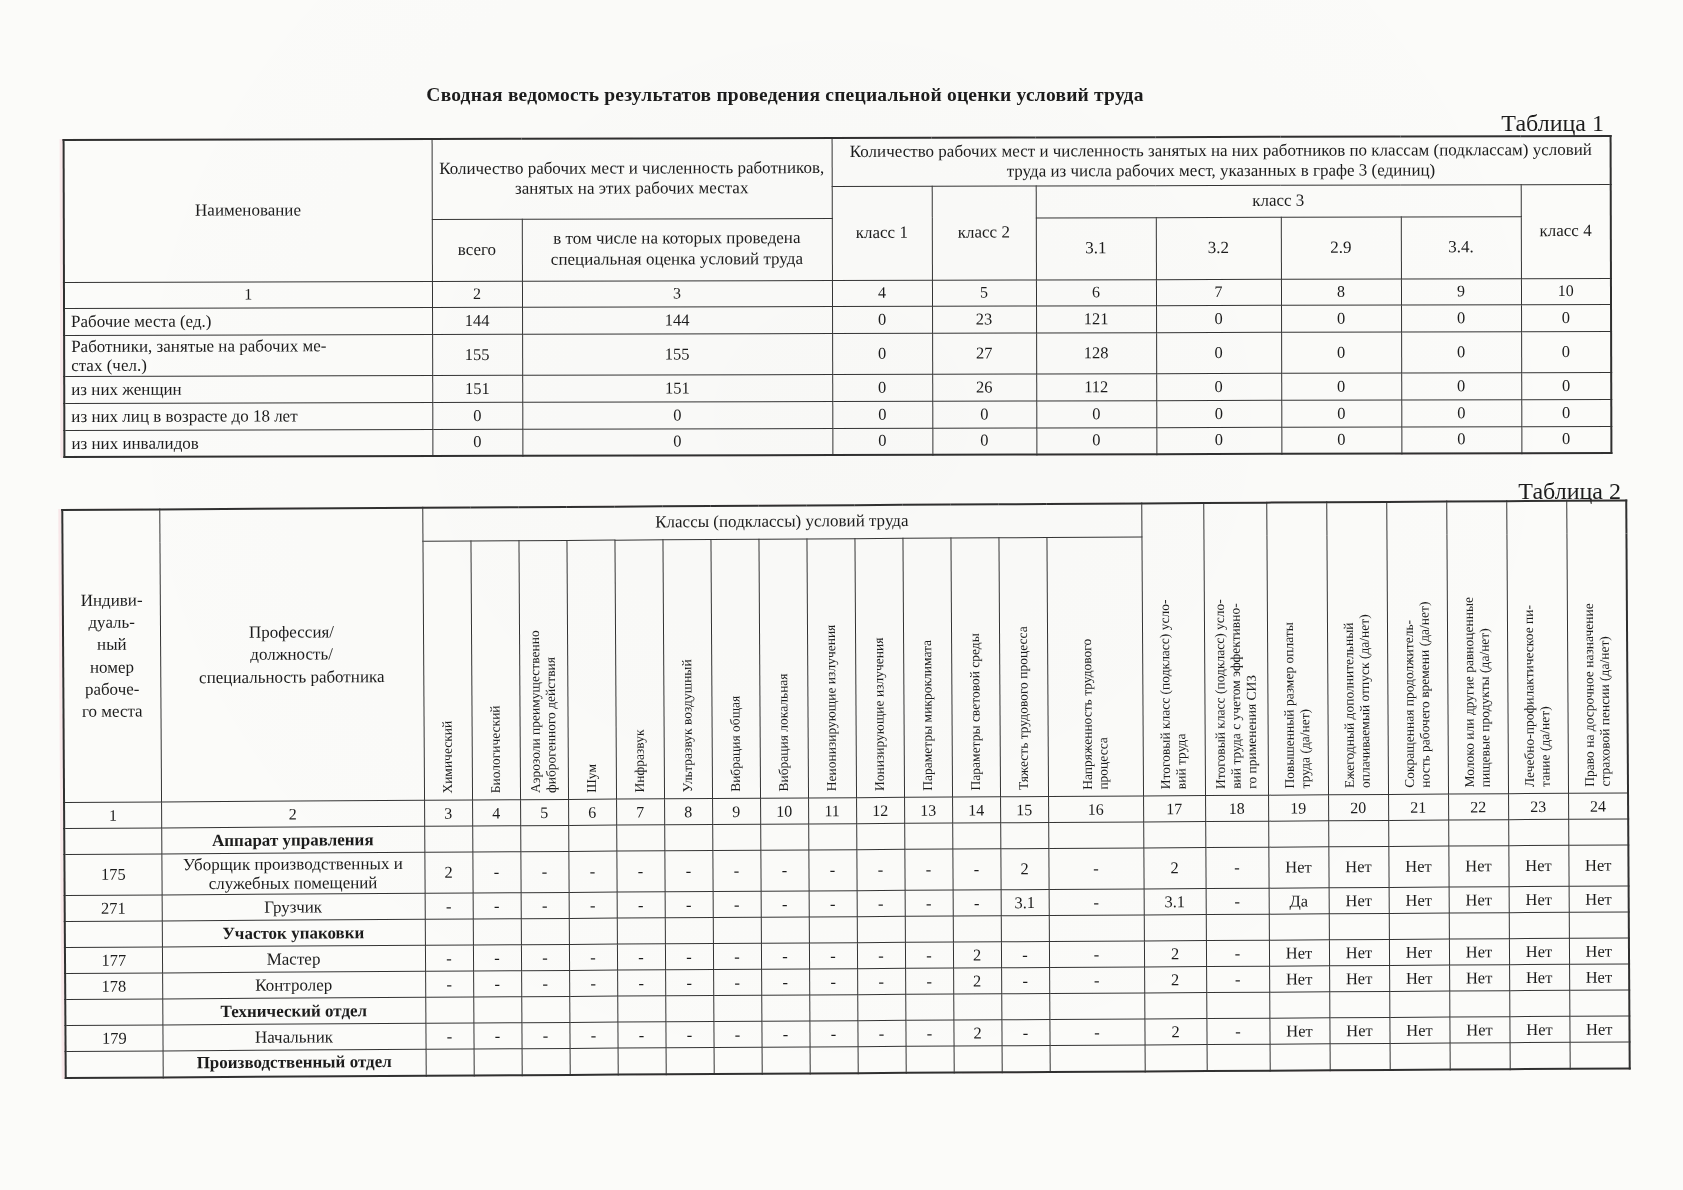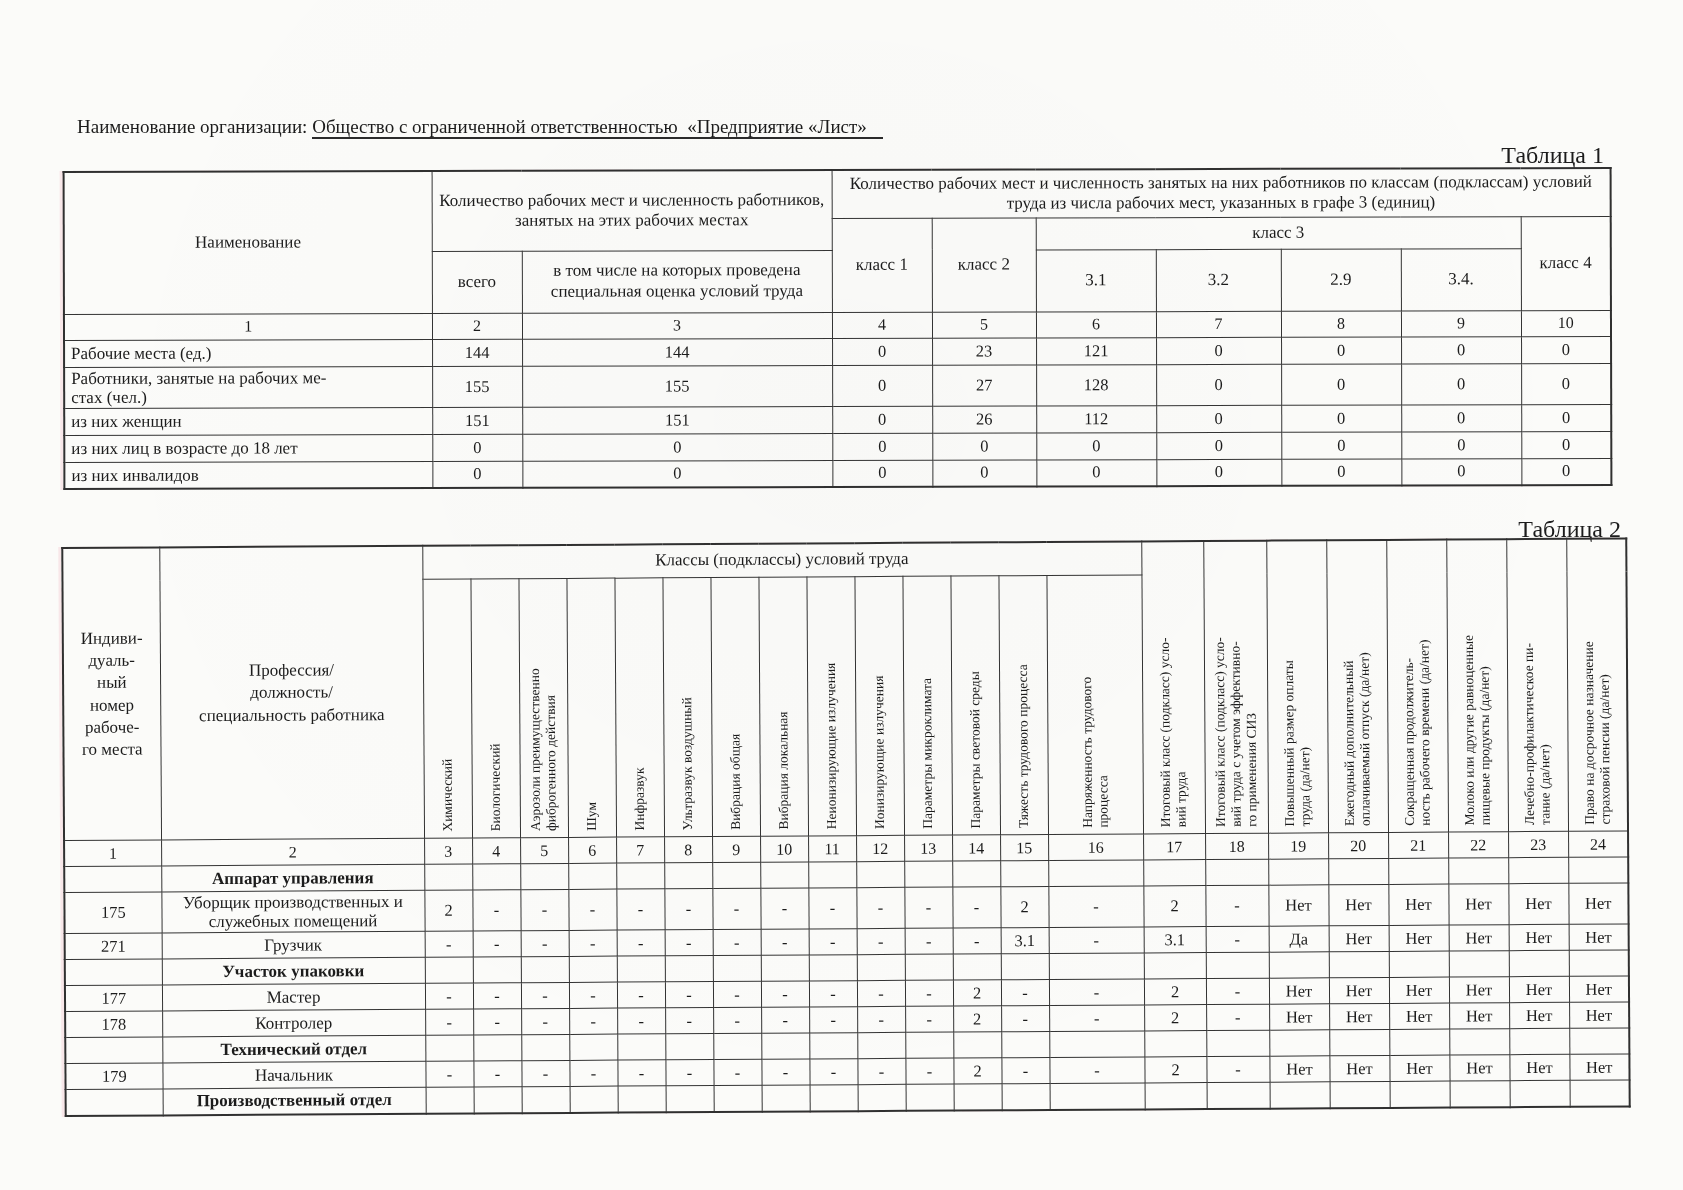--- a/index.html
+++ b/index.html
@@ -27,21 +27,21 @@
     letter-spacing: 0.2px;
   }
   .org-line { margin: 32px 0 0 14px; font-size: 19px; }
   .org-value {
     border-bottom: 2px solid #2b2b2b;
     padding-right: 16px;
     white-space: pre-wrap;
   }
   .t-caption { text-align: right; font-size: 24px; line-height: 1.1; }
   .cap1 { width: 1547px; margin: 4px 0 3px 0; padding-right: 6px; }
-  .cap2 { width: 1564px; margin: 26px 0 4px 0; padding-right: 6px; }
+  .cap2 { width: 1564px; margin: 20px 0 4px 0; padding-right: 6px; }
 
   table {
     border-collapse: collapse;
     table-layout: fixed;
     border: 2.5px solid #303030;
     box-shadow: -3px 0 0 rgba(225,60,95,0.10);
   }
   td {
     border: 1.5px solid #343434;
     padding: 1px 3px;
@@ -87,25 +87,22 @@
   .prof {
     text-align: center; vertical-align: middle; font-size: 17px;
     white-space: pre-line; line-height: 1.12;
   }
 </style>
 </head>
 <body>
 
 <div class="page">
 
-
-  <div class="org-line">
-    <span>Наименование организации:</span>
-    <span class="org-value">Общество с ограниченной ответственностью  «Предприятие «Лист»</span>
-  </div>
+  <h1 class="doc-title">Сводная ведомость результатов проведения специальной оценки условий труда</h1>
+
 
   <div class="t-caption cap1">Таблица 1</div>
 
   <table id="t1">
     <colgroup>
       <col style="width:368px">
         <col style="width:90px">
         <col style="width:310px">
       <col style="width:100px">
         <col style="width:104px">

